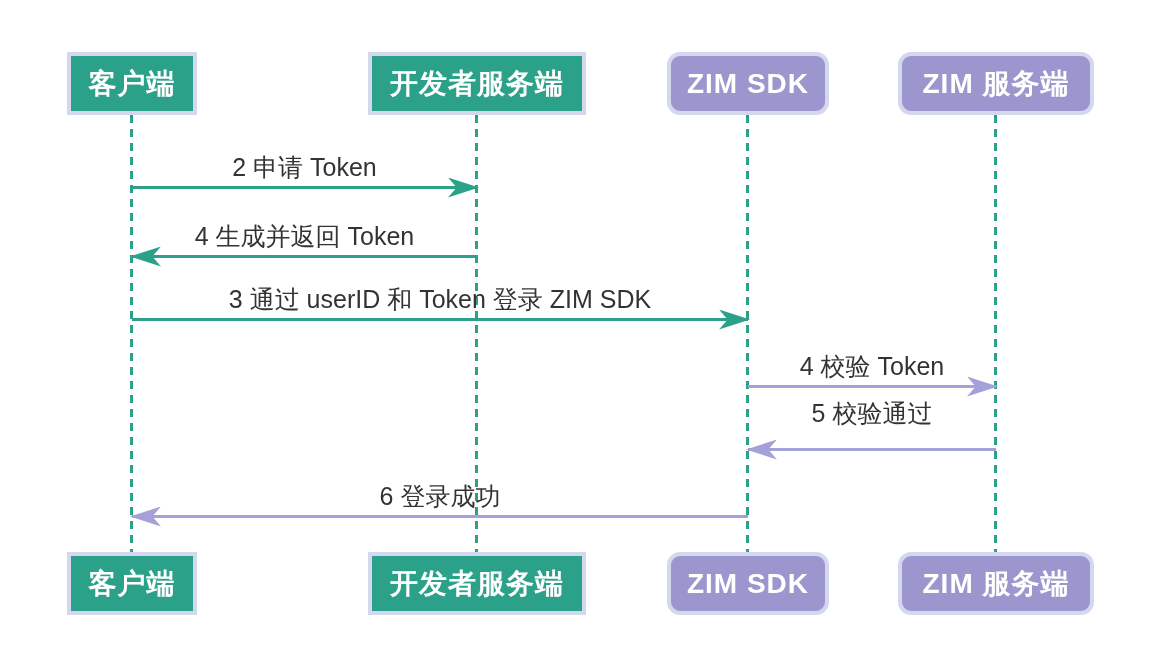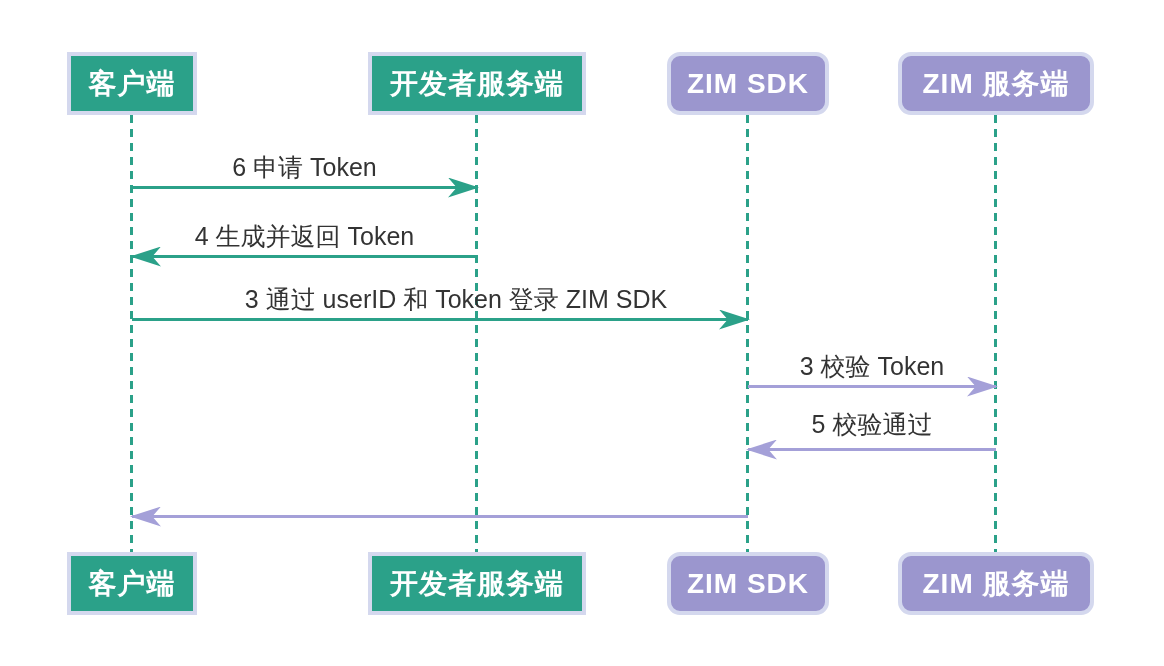--- a/index.html
+++ b/index.html
@@ -60,42 +60,43 @@
   <div class="actor green" style="left:368px;top:552px;width:218px">
     <span>开发者服务端</span>
   </div>
   <div class="actor purple" style="left:667px;top:552px;width:162px">
     <span>ZIM SDK</span>
   </div>
   <div class="actor purple" style="left:898px;top:552px;width:196px">
     <span>ZIM 服务端</span>
   </div>
 
-  <div class="msg-label" style="left:132px;top:150px;width:345px">6 申请 Token</div>
+  <div class="msg-label" style="left:132px;top:150px;width:345px">2 申请 Token</div>
   <div class="msg-line teal" style="left:132px;top:186px;width:345px">
     <span class="head head-right"></span>
   </div>
 
   <div class="msg-label" style="left:132px;top:219px;width:345px">4 生成并返回 Token</div>
   <div class="msg-line teal" style="left:132px;top:255px;width:345px">
     <span class="head head-left"></span>
   </div>
 
-  <div class="msg-label" style="left:148px;top:282px;width:616px">3 通过 userID 和 Token 登录 ZIM SDK</div>
+  <div class="msg-label" style="left:132px;top:282px;width:616px">3 通过 userID 和 Token 登录 ZIM SDK</div>
   <div class="msg-line teal" style="left:132px;top:318px;width:616px">
     <span class="head head-right"></span>
   </div>
 
-  <div class="msg-label" style="left:748px;top:349px;width:248px">3 校验 Token</div>
+  <div class="msg-label" style="left:748px;top:349px;width:248px">4 校验 Token</div>
   <div class="msg-line purple" style="left:748px;top:385px;width:248px">
     <span class="head head-right"></span>
   </div>
 
-  <div class="msg-label" style="left:748px;top:407px;width:248px">5 校验通过</div>
+  <div class="msg-label" style="left:748px;top:396px;width:248px">5 校验通过</div>
   <div class="msg-line purple" style="left:748px;top:448px;width:248px">
     <span class="head head-left"></span>
   </div>
 
+  <div class="msg-label" style="left:132px;top:479px;width:616px">6 登录成功</div>
   <div class="msg-line purple" style="left:132px;top:515px;width:616px">
     <span class="head head-left"></span>
   </div>
 
 </div>
 
 </body></html>

